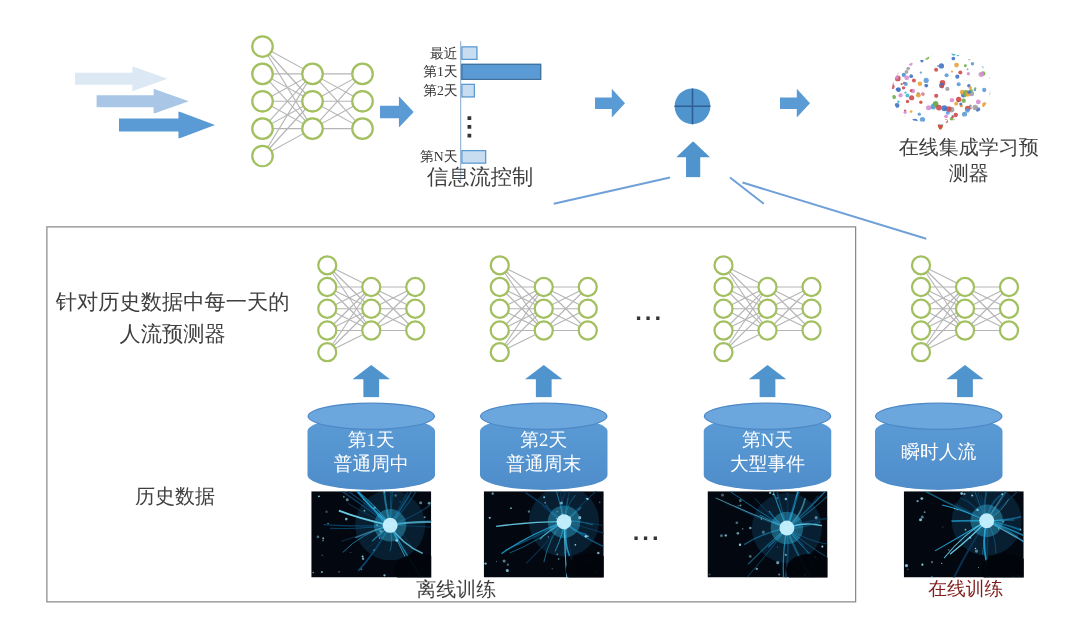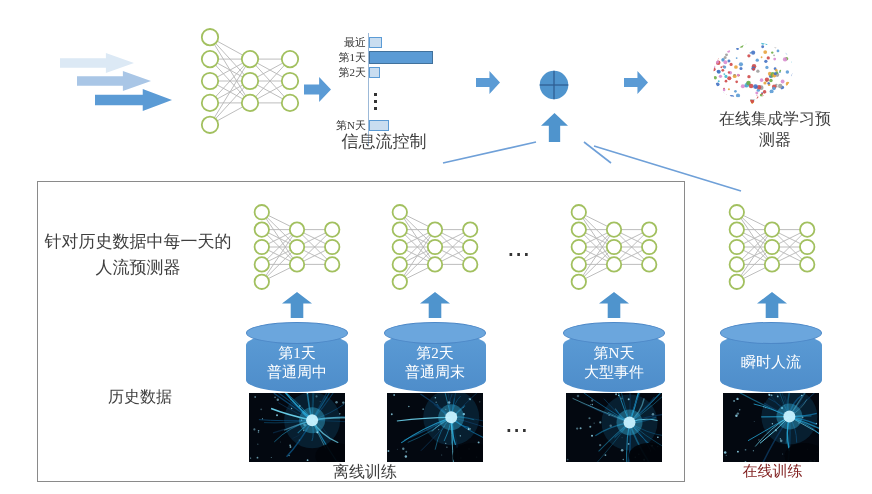--- a/index.html
+++ b/index.html
@@ -719,21 +719,21 @@
       <circle cx="8.8" cy="60.392" r="7.216" fill="#ffffff" stroke="#a2c05f" stroke-width="1.8"></circle>
       <circle cx="8.8" cy="77.78399999999999" r="7.216" fill="#ffffff" stroke="#a2c05f" stroke-width="1.8"></circle>
       <circle cx="44" cy="25.608" r="7.216" fill="#ffffff" stroke="#a2c05f" stroke-width="1.8"></circle>
       <circle cx="44" cy="43" r="7.216" fill="#ffffff" stroke="#a2c05f" stroke-width="1.8"></circle>
       <circle cx="44" cy="60.392" r="7.216" fill="#ffffff" stroke="#a2c05f" stroke-width="1.8"></circle>
       <circle cx="79.2" cy="25.608" r="7.216" fill="#ffffff" stroke="#a2c05f" stroke-width="1.8"></circle>
       <circle cx="79.2" cy="43" r="7.216" fill="#ffffff" stroke="#a2c05f" stroke-width="1.8"></circle>
       <circle cx="79.2" cy="60.392" r="7.216" fill="#ffffff" stroke="#a2c05f" stroke-width="1.8"></circle>
     </svg>
   <div class="up-arrow" style="left:757px;top:292px;width:30px;height:26px;"></div>
-  <div class="cyl" style="left:720px;top:322px;font-family:Liberation Serif, serif;">
+  <div class="cyl" style="left:700px;top:322px;font-family:Liberation Serif, serif;">
     <div class="body"></div>
       <div class="lid"></div>
     <div class="txt single"><span>瞬时人流</span></div>
   </div>
   <svg class="abs neuron-svg" style="left:723px;top:393px;" width="96" height="69" viewBox="0 0 96 69" preserveAspectRatio="none">
       <rect x="0" y="0" width="96" height="69" fill="#030810"></rect>
       <circle cx="66.36180232232437" cy="23.597146433778107" r="28" fill="#1b7fb4" opacity="0.2"></circle>
       <path d="M66.36180232232437,23.597146433778107 Q92.18515734854464,37.63228302121496 115.28193816524616,51.75701924317252" stroke="#6fd8f2" stroke-width="0.9127628441201523" fill="none" opacity="0.7524528217501938"></path>
       <path d="M66.36180232232437,23.597146433778107 Q62.34749196002207,12.726619524369164 68.09006938101618,-7.614352922048123" stroke="#1a8fc0" stroke-width="1.4157093829475342" fill="none" opacity="0.4544956433121115"></path>
       <path d="M66.36180232232437,23.597146433778107 Q45.843768934972324,35.81056253697862 24.996473180170582,47.722758628281746" stroke="#24a7d8" stroke-width="0.8578965128865093" fill="none" opacity="0.9185985711403191"></path>

